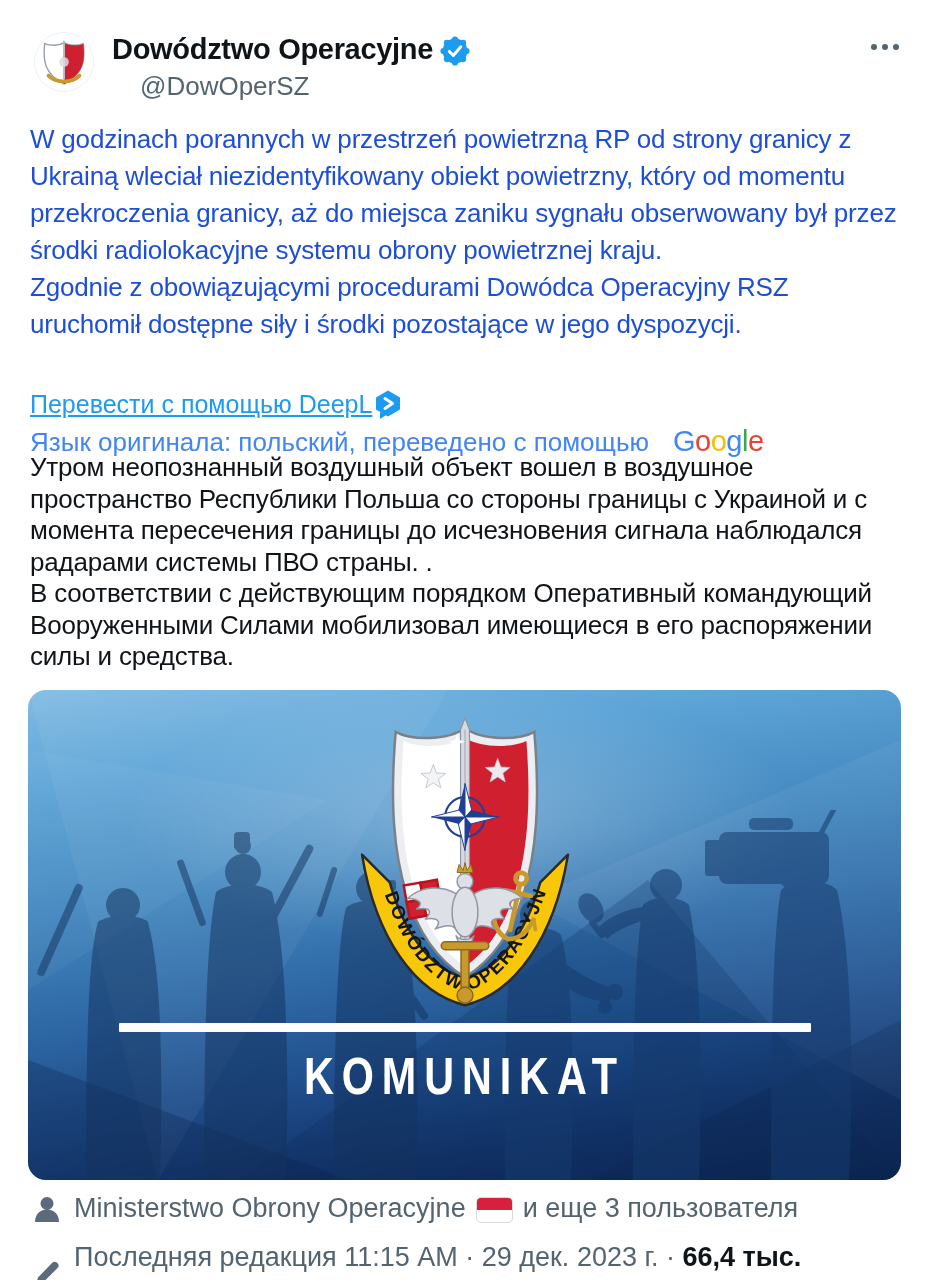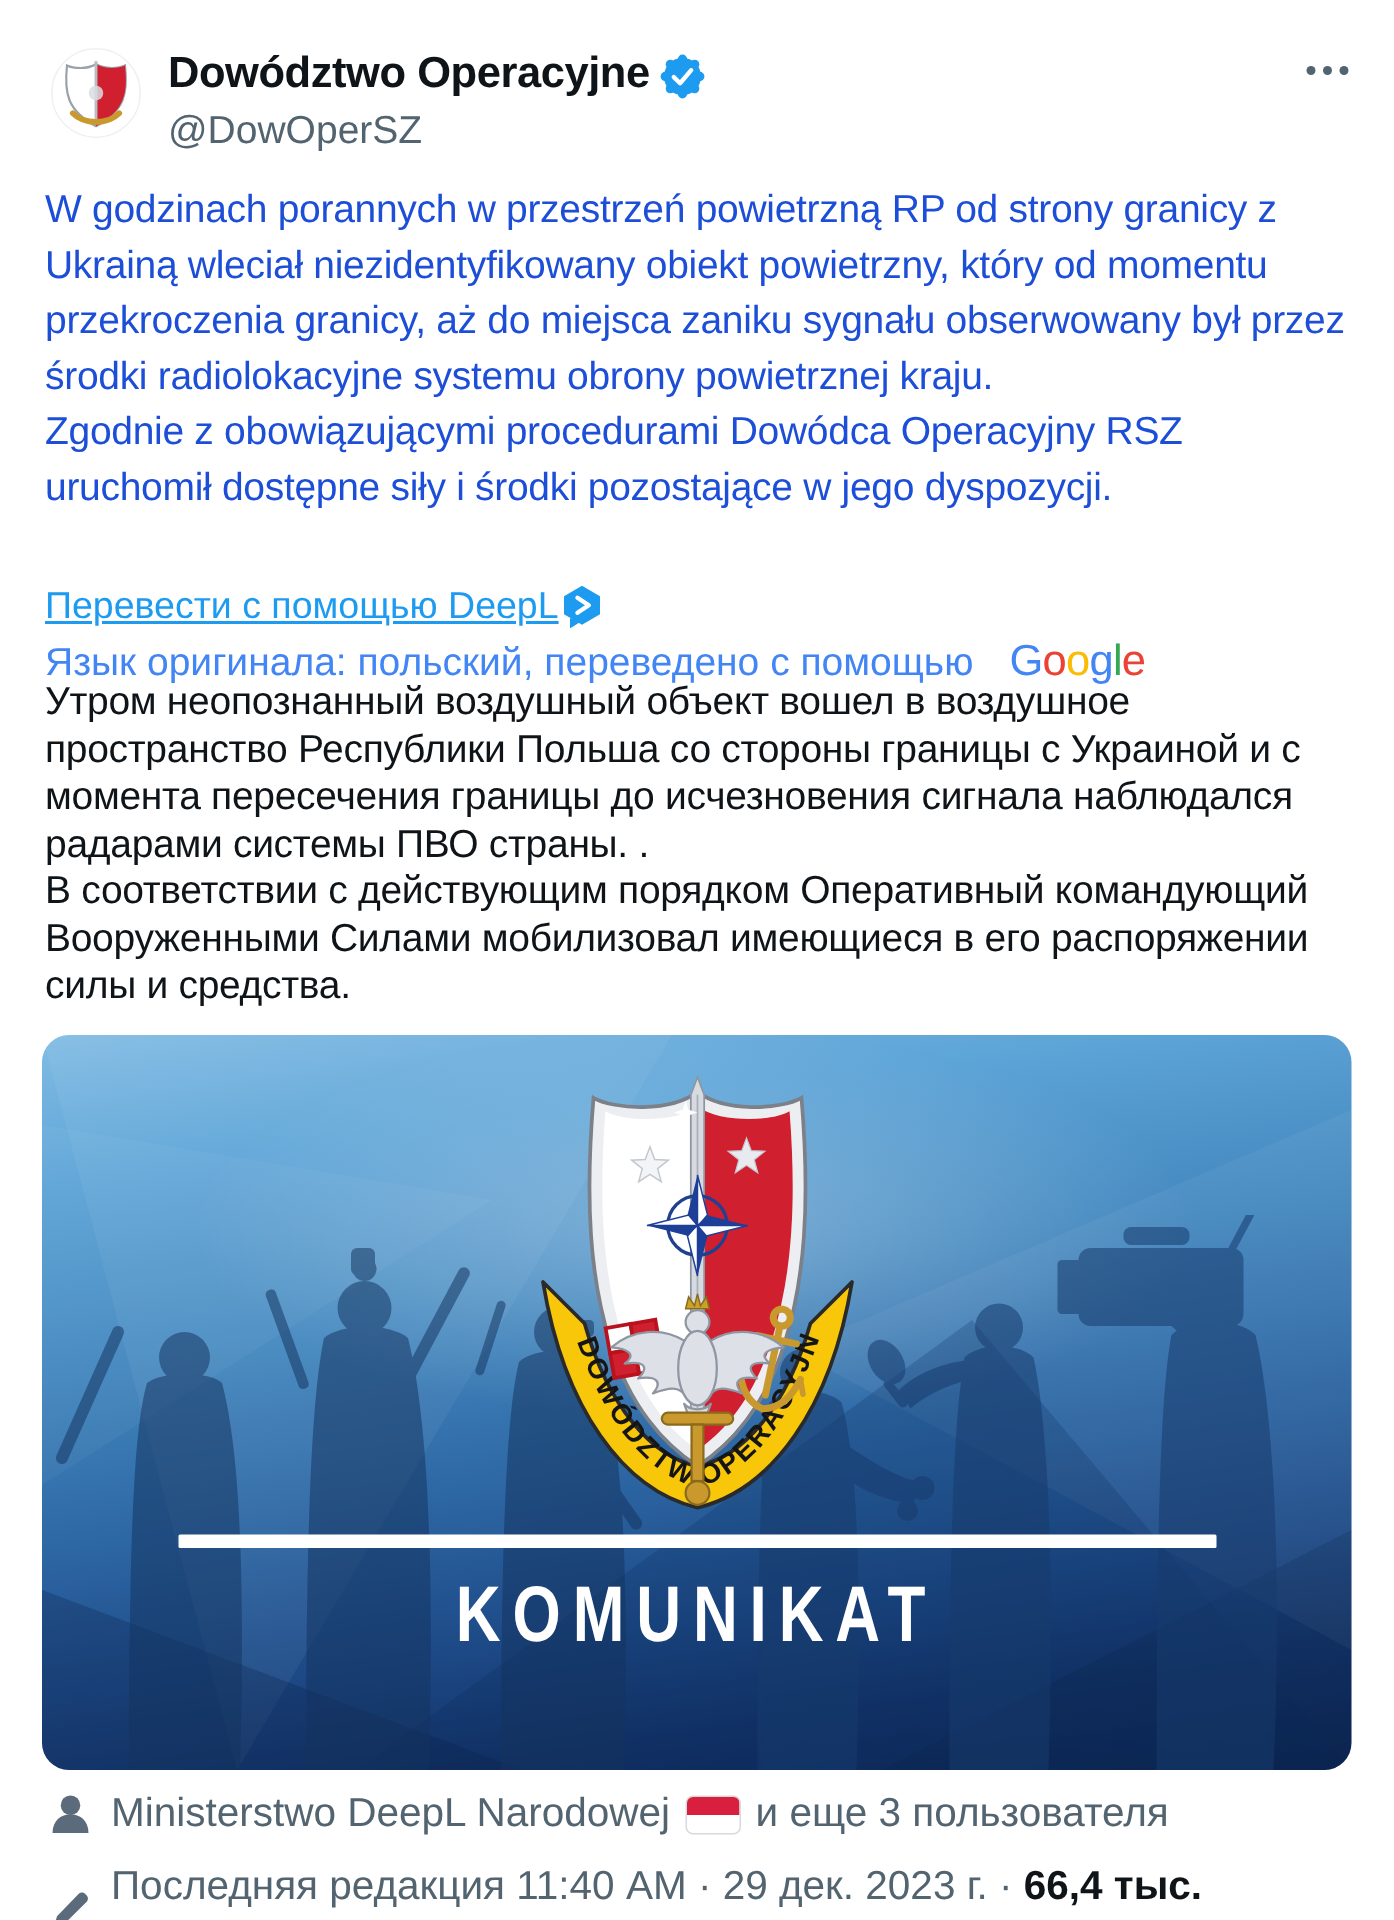--- a/index.html
+++ b/index.html
@@ -6,21 +6,21 @@
   html,body { background:#ffffff; }
   body { font-family:"Liberation Sans","DejaVu Sans",sans-serif; }
   .post { position:relative; width:929px; height:1280px; background:#ffffff; overflow:hidden; }
 
   
   .avatar { position:absolute; left:34px; top:32px; width:60px; height:60px; border-radius:50%;
             overflow:hidden; background:#fff; border:1px solid #eef1f4; cursor:pointer; }
   .name-block { position:absolute; left:112px; top:33px; }
   .display-name-row { display:flex; align-items:flex-end; gap:7px; cursor:pointer; }
   .display-name { font-size:29px; font-weight:700; color:#0f1419; letter-spacing:-0.3px; }
-  .handle { font-size:26px; color:#536471; margin-top:5px; }
+  .handle { font-size:26px; color:#536471; margin-top:5px;margin-left:28px; }
   .menu-dots { position:absolute; right:26px; top:40px; display:flex; gap:5px; cursor:pointer; padding:4px; }
   .menu-dots i { width:6px; height:6px; border-radius:50%; background:#536471; }
 
   
   .tweet-text-pl { position:absolute; left:30px; top:121px; width:876px;
                    font-size:26px; line-height:37px; color:#1d4ed8; letter-spacing:-0.2px; }
   .translate-row { position:absolute; left:30px; top:389px; display:flex; align-items:center; gap:1px; cursor:pointer; }
   .translate-link { font-size:25px; color:#1d9bf0; text-decoration:underline; }
   .origin-row { position:absolute; left:30px; top:425px; display:flex; align-items:baseline; gap:24px; cursor:pointer; }
   .origin-label { font-size:26px; color:#4285f4; }
@@ -262,31 +262,31 @@
       <span class="img-title">KOMUNIKAT</span>
     </div>
   </div>
 
   <div class="tagged-row">
     <svg class="icon-30" viewBox="0 0 30 30">
       <circle cx="15" cy="9.5" r="6.5" fill="#5b6b7b"></circle>
       <path d="M3,28 C3,19.5 9,15.5 15,15.5 C21,15.5 27,19.5 27,28 Z" fill="#5b6b7b"></path>
     </svg>
     <span class="tagged-text">
-      <span>Ministerstwo DeepL Narodowej</span>
+      <span>Ministerstwo Obrony Operacyjne</span>
       <span class="flag-chip"><span class="top"></span><span class="bottom" style="display:block"></span></span>
       <span>и еще 3 пользователя</span>
     </span>
   </div>
 
   <div class="edit-row">
     <svg class="icon-30" viewBox="0 0 30 30">
       <path d="M4,26.5 L6,19.5 L20.5,4.5 C21.6,3.4 23.6,3.4 24.7,4.5 L25.8,5.6 C26.9,6.7 26.9,8.7 25.8,9.8 L11,24.5 L4,26.5 Z" fill="#5b6b7b"></path>
       <rect x="4" y="27.5" width="9" height="2.2" rx="1.1" fill="#5b6b7b"></rect>
     </svg>
     <span class="edit-text">
-      <span>Последняя редакция 11:40 AM · 29 дек. 2023 г. ·</span>
+      <span>Последняя редакция 11:15 AM · 29 дек. 2023 г. ·</span>
       <span class="views-count">66,4 тыс.</span>
       <span>просмотров</span>
     </span>
   </div>
 
 </div>
 
 </body></html>

